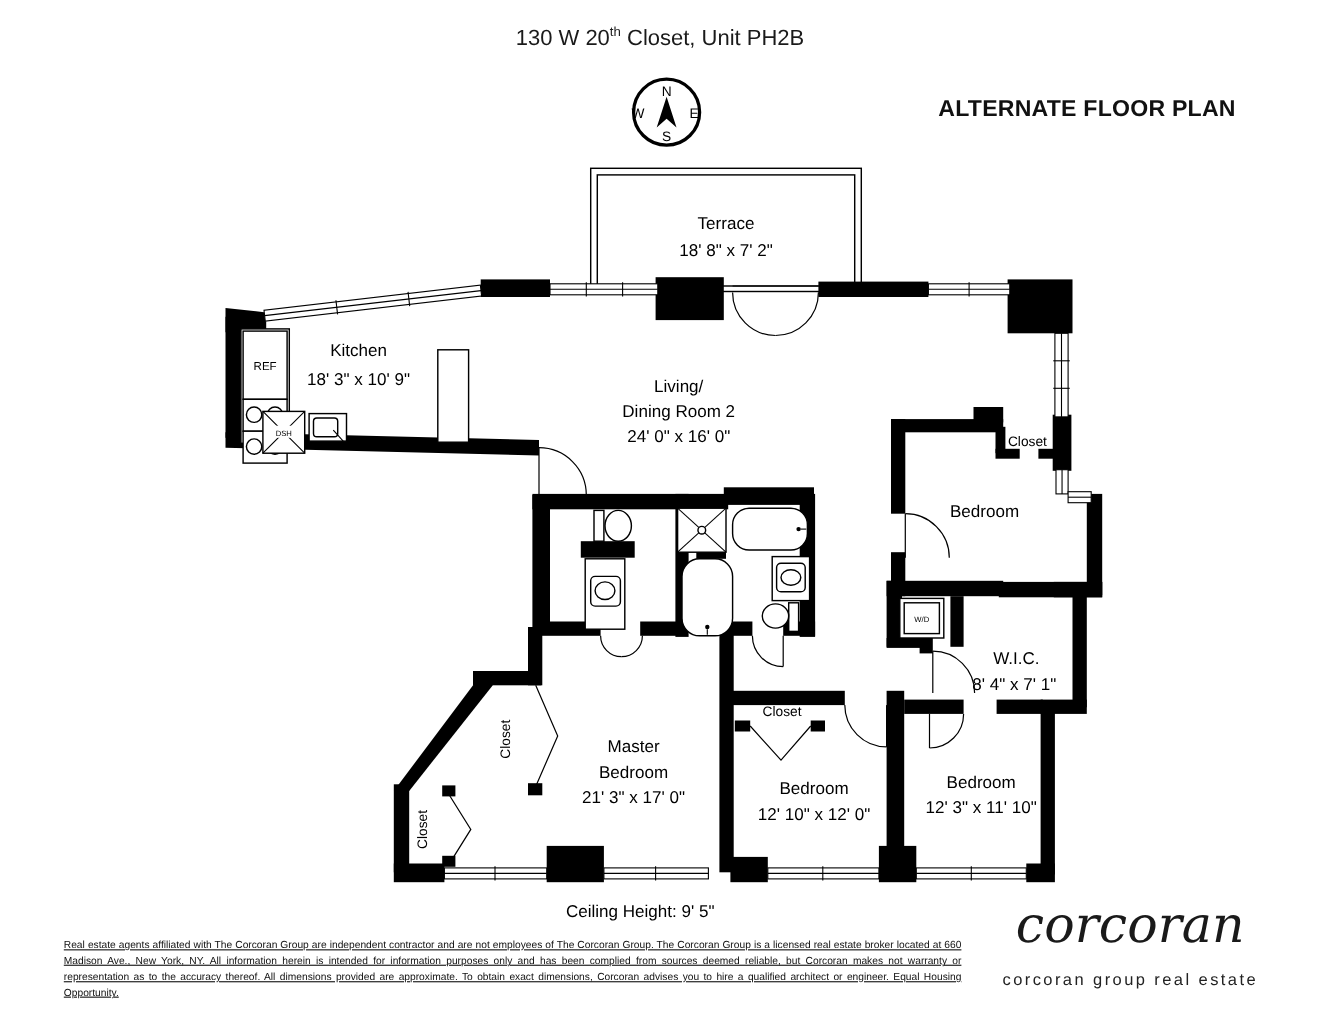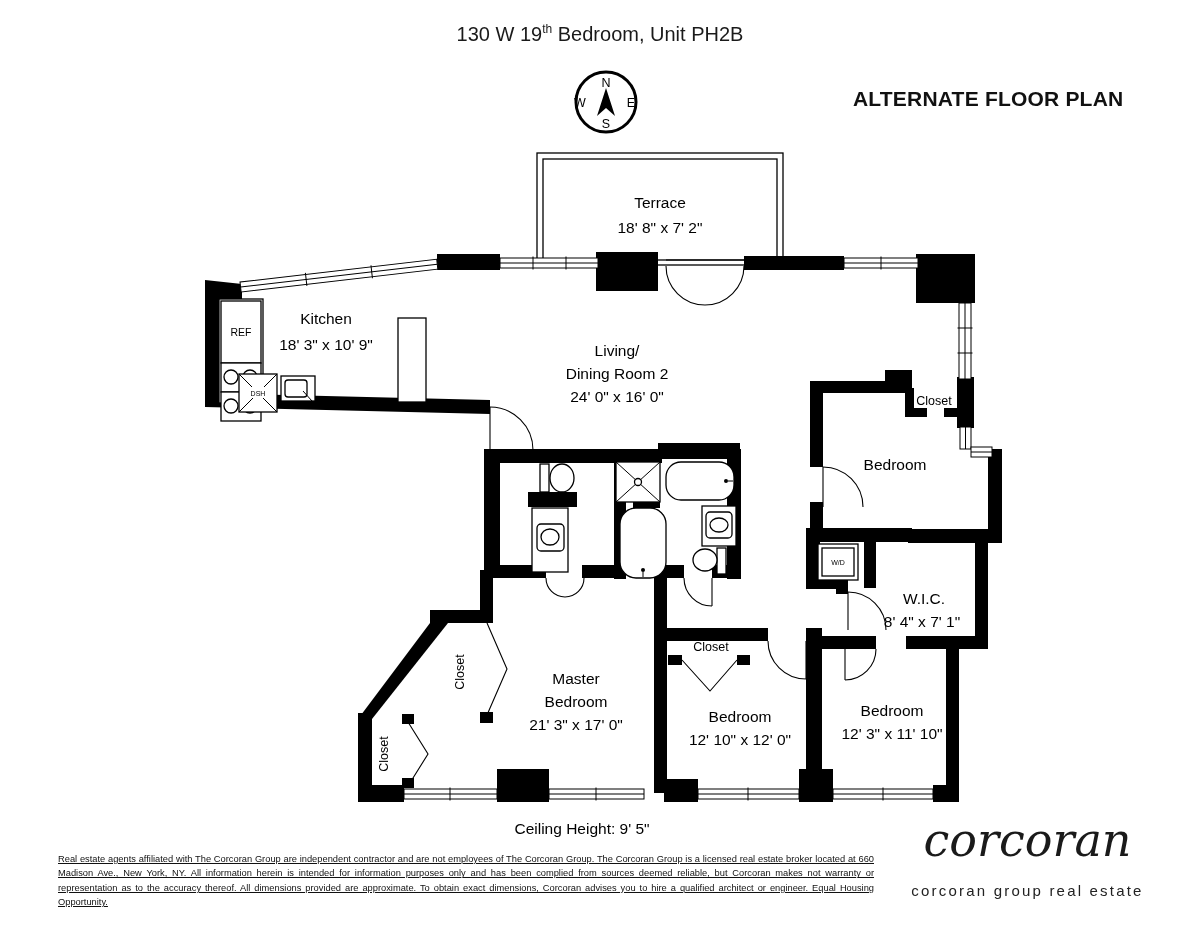--- a/index.html
+++ b/index.html
@@ -24,21 +24,21 @@
   .lbl{font-family:"Liberation Sans", sans-serif;font-size:15.5px;fill:#000;text-anchor:middle;}
   .lbl-sm{font-family:"Liberation Sans", sans-serif;font-size:12.5px;fill:#000;text-anchor:middle;}
   .lbl-xs{font-family:"Liberation Sans", sans-serif;font-size:10.5px;fill:#000;text-anchor:middle;}
   .lbl-xxs{font-family:"Liberation Sans", sans-serif;font-size:7px;fill:#000;text-anchor:middle;}
 </style>
 </head>
 <body>
 
 <div id="page">
 
-  <div id="address"><span>130 W 19</span><sup>th</sup><span> Bedroom, Unit PH2B</span></div>
+  <div id="address"><span>130 W 20</span><sup>th</sup><span> Closet, Unit PH2B</span></div>
 
   <div id="plan-title">
     <div>ALTERNATE FLOOR PLAN</div>
   </div>
 
   <svg id="plan-svg" width="1200" height="927" viewBox="0 0 1200 927">
 
     <g>
       <circle cx="606" cy="102" r="30" fill="none" stroke="#000" stroke-width="3"></circle>
       <polygon points="606,88 597,116 606,108 615,116" fill="#000"></polygon>

